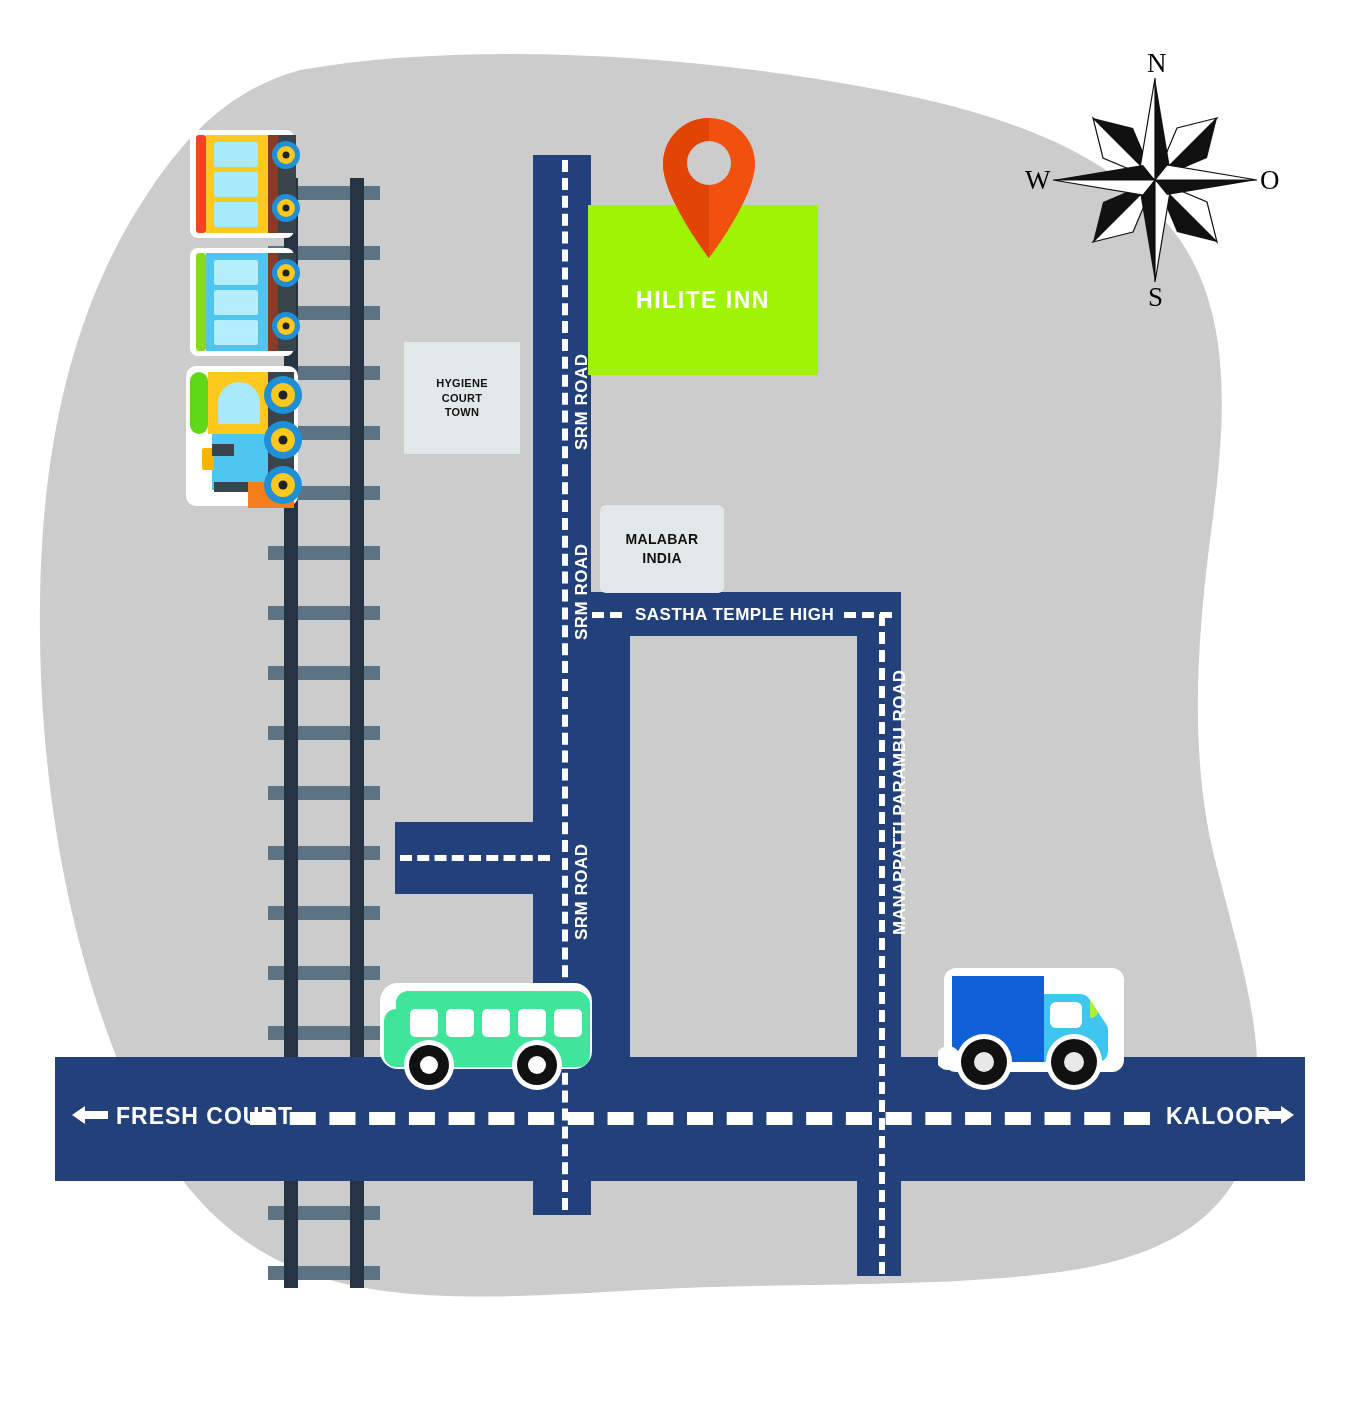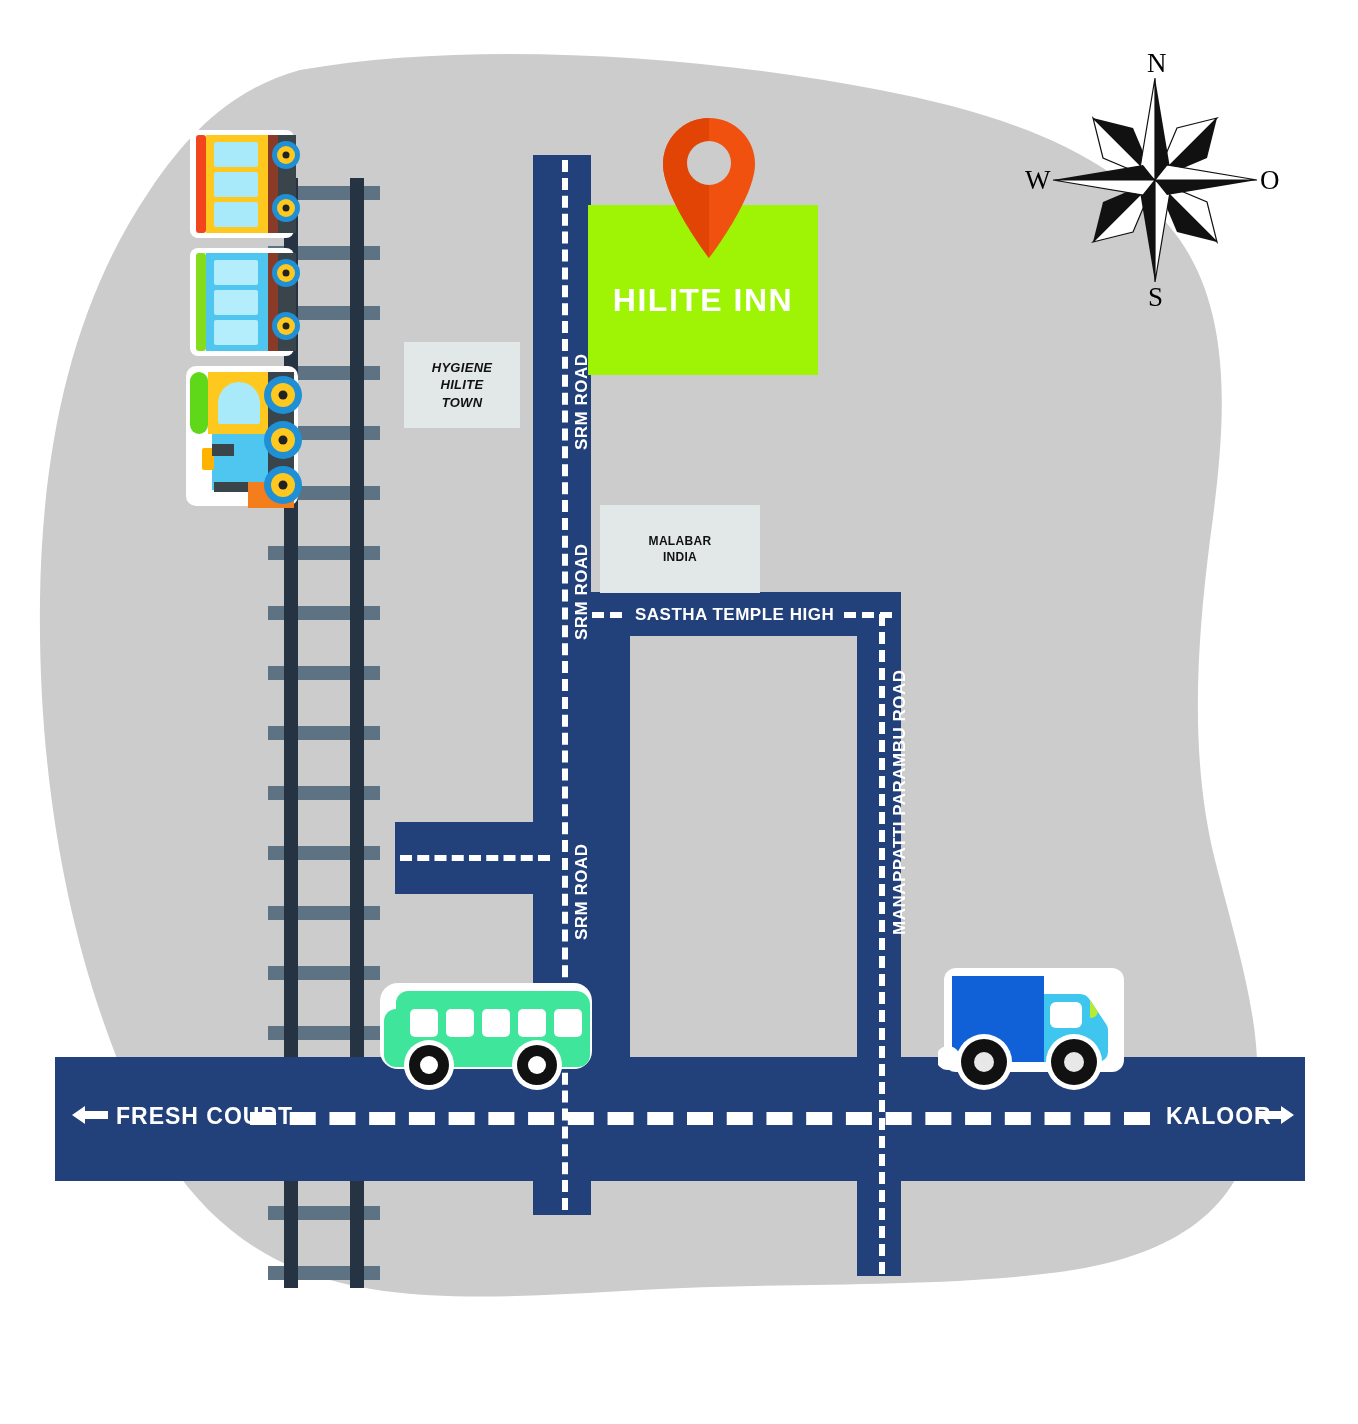--- a/index.html
+++ b/index.html
@@ -44,21 +44,21 @@
     display:flex;align-items:center;justify-content:center;
     text-align:center;color:#111111;font-weight:bold;
     line-height:1.35;letter-spacing:.3px;
   }
   
   #hilite-block{
     left:588px;top:205px;width:230px;height:170px;background:#9ef404;
     display:flex;align-items:center;justify-content:center;
   }
   #hilite-label{
-    color:#ffffff;font-weight:bold;font-size:32px;letter-spacing:1.5px;
+    color:#ffffff;font-weight:bold;font-size:23px;letter-spacing:1.5px;
     margin-top:20px;
   }
   
   .rail{position:absolute;background:#263343;}
   .sleeper{position:absolute;background:#5d7384;}
   
   #compass{left:1020px;top:50px;width:270px;height:260px;}
   .compass-letter{
     position:absolute;font-family:"Liberation Serif",serif;
     font-size:27px;color:#000;font-weight:normal;
@@ -142,29 +142,29 @@
   <svg class="main-arrow" style="left:72px;top:1103px;" width="36" height="24" viewBox="0 0 36 24" xmlns="http://www.w3.org/2000/svg">
     <path d="M0 12 L13 3 L13 8 L36 8 L36 16 L13 16 L13 21 Z" fill="#ffffff"></path>
   </svg>
   <div class="road-label" style="left:116px;top:1103px;font-size:23px;letter-spacing:1px;">FRESH COURT</div>
 
   <div class="road-label" style="left:1166px;top:1103px;font-size:23px;letter-spacing:1px;">KALOOR</div>
   <svg class="main-arrow" style="left:1258px;top:1103px;" width="36" height="24" viewBox="0 0 36 24" xmlns="http://www.w3.org/2000/svg">
     <path d="M36 12 L23 3 L23 8 L0 8 L0 16 L23 16 L23 21 Z" fill="#ffffff"></path>
   </svg>
 
-  <div class="bldg" style="left:404px;top:342px;width:116px;height:86px;font-size:13px;font-style:italic;">
+  <div class="bldg" style="left:404px;top:342px;width:116px;height:112px;font-size:11px;">
     <div>
       <div>HYGIENE</div>
-      <div>HILITE</div>
+      <div>COURT</div>
       <div>TOWN</div>
     </div>
   </div>
 
-  <div class="bldg" style="left:600px;top:505px;width:160px;height:88px;font-size:12px;">
+  <div class="bldg" style="left:600px;top:505px;width:124px;height:88px;font-size:14px;border-radius:6px;">
     <div>
       <div>MALABAR</div>
       <div>INDIA</div>
     </div>
   </div>
 
 
   <div class="abs" id="hilite-block">
     <div id="hilite-label">HILITE INN</div>
   </div>

